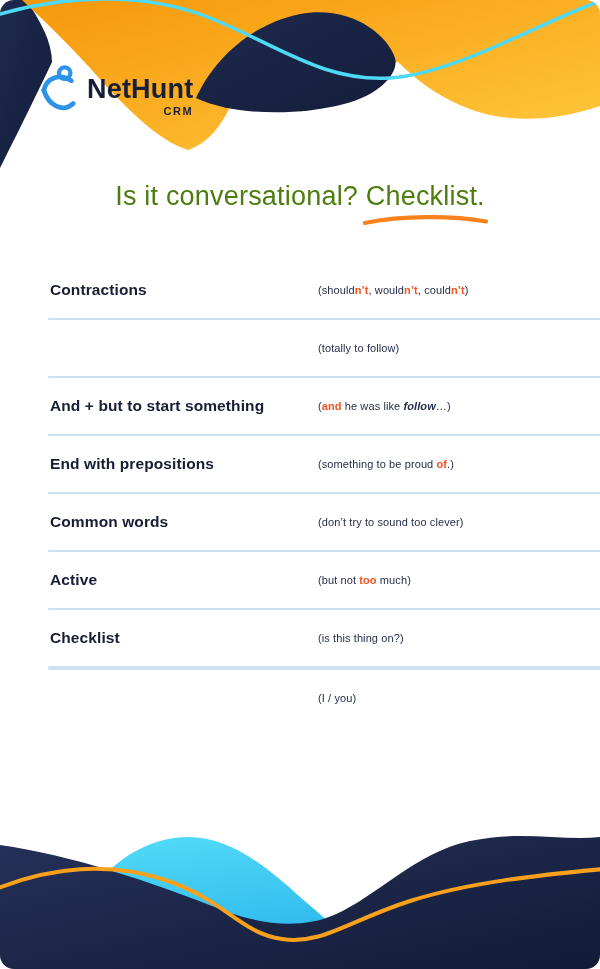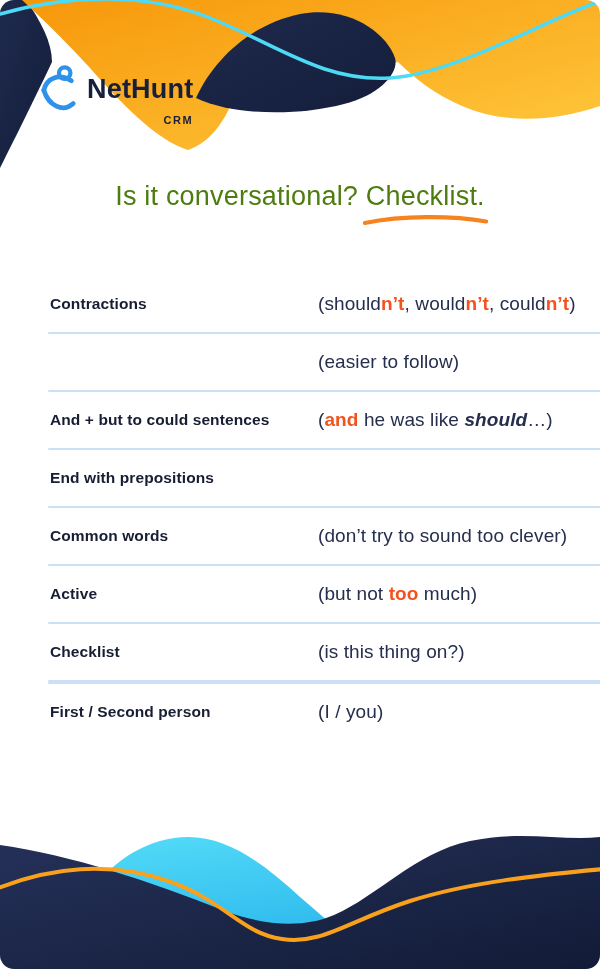--- a/index.html
+++ b/index.html
@@ -7,33 +7,33 @@
     position:relative;width:600px;height:969px;overflow:hidden;
     border-radius:14px;background:#ffffff;
     font-family:"Liberation Sans", sans-serif;
   }
   svg{display:block;}
   .header-waves{position:absolute;top:0;left:0;}
   .footer-waves{position:absolute;bottom:0;left:0;}
   .logo{position:absolute;left:40px;top:64px;display:flex;align-items:flex-start;gap:9px;}
   .logo-text{display:flex;flex-direction:column;align-items:flex-end;margin-top:12px;text-align:center;}
   .logo-name{font-size:27px;font-weight:bold;color:#181F3A;letter-spacing:0.2px;line-height:1;}
-  .logo-sub{font-size:11px;font-weight:bold;color:#181F3A;letter-spacing:1.6px;margin-top:12px;line-height:1;}
+  .logo-sub{font-size:11px;font-weight:bold;color:#181F3A;letter-spacing:1.6px;margin-top:3px;line-height:1;}
   .title{
     position:absolute;top:181px;left:0;width:100%;text-align:center;margin:0;
     font-size:27px;font-weight:normal;color:#4d7c0f;letter-spacing:0.2px;
   }
   .title-underlined{position:relative;display:inline-block;}
   .swoosh{position:absolute;left:-4px;right:-4px;bottom:-14px;width:calc(100% + 8px);height:12px;}
-  .checklist{position:absolute;top:276px;left:0;right:0;}
+  .checklist{position:absolute;top:262px;left:0;right:0;}
   .row{position:relative;height:56px;display:flex;align-items:center;}
   .row-label{
     position:absolute;left:50px;font-size:15.5px;font-weight:bold;color:#171D33;letter-spacing:0.1px;
   }
-  .row-value{position:absolute;left:318px;font-size:19px;color:#252E4D;letter-spacing:0.1px;}
+  .row-value{position:absolute;left:318px;font-size:11px;color:#252E4D;letter-spacing:0.1px;}
   .seg-n{font-weight:normal;}
   .seg-a{font-weight:bold;color:#F4521D;}
   .seg-bi{font-weight:bold;font-style:italic;}
   .divider{height:2px;margin-left:48px;background:#CBDFF5;border-radius:2px 0 0 2px;}
 </style>
 </head>
 <body>
 
 <div class="card">
 
@@ -70,50 +70,50 @@
           <path d="M3,9 C45,1.5 100,1.5 139,7.5" fill="none" stroke="#F8821E" stroke-width="4.2" stroke-linecap="round"></path>
         </svg></span></h1>
 
   <div class="checklist" id="checklist">
       <div class="row">
         <div class="row-label">Contractions</div>
         <div class="row-value"><span class="seg-n">(should</span><span class="seg-a">n’t</span><span class="seg-n">, would</span><span class="seg-a">n’t</span><span class="seg-n">, could</span><span class="seg-a">n’t</span><span class="seg-n">)</span></div>
       </div>
       <div class="divider"></div>
       <div class="row">
-        <div class="row-value"><span class="seg-n">(easier to follow)</span></div>
+        <div class="row-value"><span class="seg-n">(totally to follow)</span></div>
       </div>
       <div class="divider"></div>
       <div class="row">
-        <div class="row-label">And + but to could sentences</div>
-        <div class="row-value"><span class="seg-n">(</span><span class="seg-a">and</span><span class="seg-n"> he was like </span><span class="seg-bi">should</span><span class="seg-n">…)</span></div>
+        <div class="row-label">And + but to start something</div>
+        <div class="row-value"><span class="seg-n">(</span><span class="seg-a">and</span><span class="seg-n"> he was like </span><span class="seg-bi">follow</span><span class="seg-n">…)</span></div>
       </div>
       <div class="divider"></div>
       <div class="row">
         <div class="row-label">End with prepositions</div>
+        <div class="row-value"><span class="seg-n">(something to be proud </span><span class="seg-a">of</span><span class="seg-n">.)</span></div>
       </div>
       <div class="divider"></div>
       <div class="row">
         <div class="row-label">Common words</div>
         <div class="row-value"><span class="seg-n">(don’t try to sound too clever)</span></div>
       </div>
       <div class="divider"></div>
       <div class="row">
         <div class="row-label">Active</div>
         <div class="row-value"><span class="seg-n">(but not </span><span class="seg-a">too</span><span class="seg-n"> much)</span></div>
       </div>
       <div class="divider"></div>
       <div class="row">
         <div class="row-label">Checklist</div>
         <div class="row-value"><span class="seg-n">(is this thing on?)</span></div>
       </div>
       <div class="divider"></div>
       <div class="divider"></div>
       <div class="row">
-        <div class="row-label">First / Second person</div>
         <div class="row-value"><span class="seg-n">(I / you)</span></div>
       </div>
     </div>
 
   <svg class="footer-waves" width="600" height="150" viewBox="0 0 600 150">
     <defs>
       <linearGradient id="skyG" x1="0" y1="0" x2="0.3" y2="1">
         <stop offset="0" stop-color="#55DCF8"></stop>
           <stop offset="1" stop-color="#28B5EC"></stop>
       </linearGradient>

